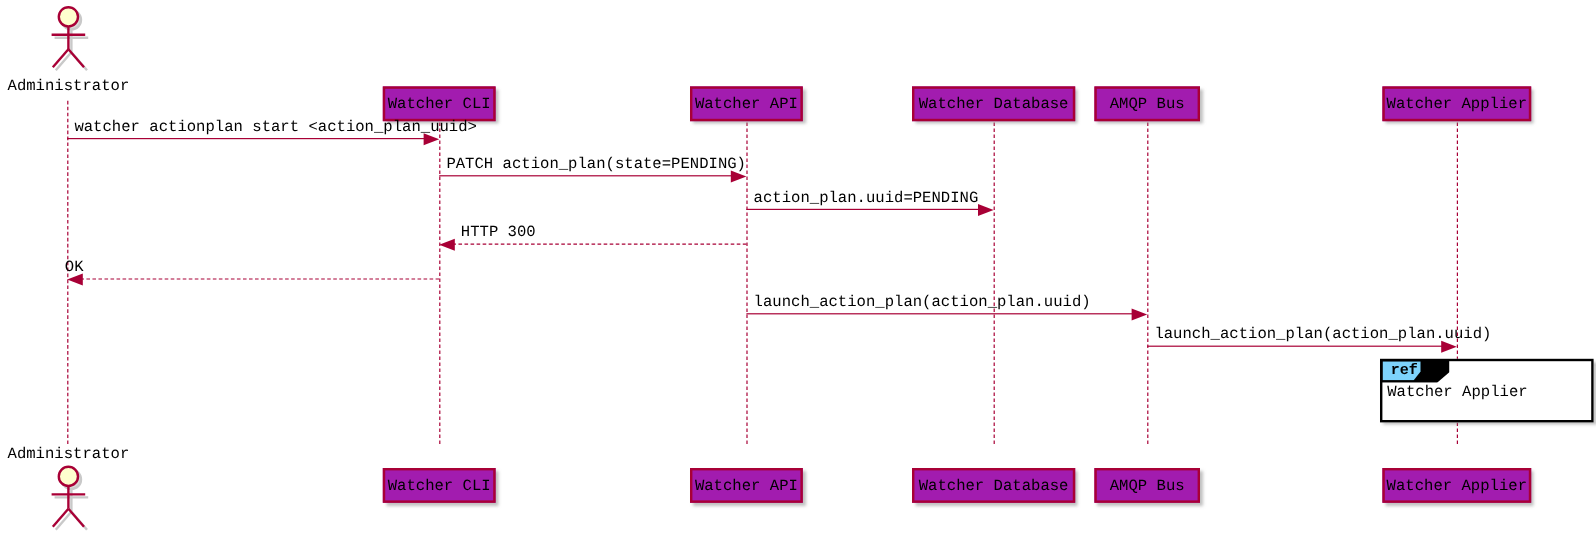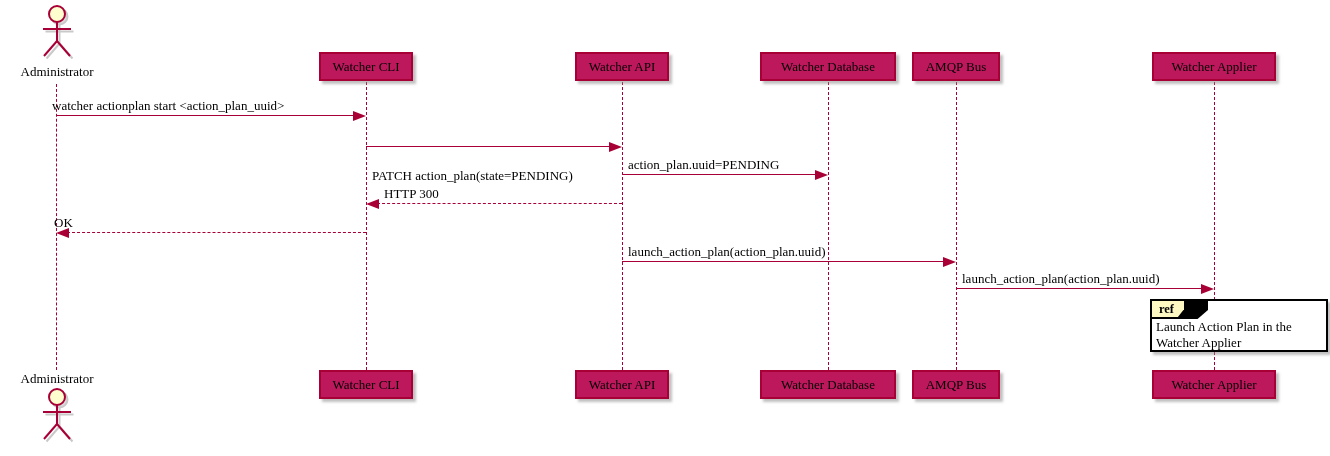--- a/index.html
+++ b/index.html
@@ -1,33 +1,33 @@
 <!DOCTYPE html>
 <html><head>
 <meta charset="utf-8">
 <style>
   * { margin:0; padding:0; box-sizing:border-box; }
   html,body { background:#ffffff; }
   #canvas {
     position:relative;
     width:1330px; height:456px;
     background:#ffffff;
-    font-family:Liberation Serif, serif;
+    font-family:Liberation Mono, monospace;
     font-size:13px;
     color:#000;
     overflow:hidden;
   }
   .participant {
     position:absolute;
     height:29px;
-    background:#be185d;
+    background:#a21caf;
     border:2px solid #A80036;
     box-shadow:2.5px 2.5px 2.5px rgba(140,140,140,0.55);
     display:flex; align-items:center; justify-content:center;
-    font-size:13px; color:#000; white-space:nowrap;
+    font-size:13px; color:#000; white-space:nowrap;margin-top:20px;
   }
   .lifeline {
     position:absolute;
     width:0;
     border-left:1px dashed #A80036;
   }
   .actor-wrap { position:absolute; width:70px; height:60px; }
   .actor-label {
     position:absolute; width:140px; text-align:center;
     font-size:13px; white-space:nowrap;
@@ -52,21 +52,21 @@
     background:#ffffff; border:2px solid #000;
     box-shadow:2.5px 2.5px 2.5px rgba(140,140,140,0.55);
   }
   .ref-head-outer {
     position:absolute; left:-2px; top:-2px; width:58px; height:20px;
     background:#000;
     clip-path:polygon(0 0, 100% 0, 100% 55%, 82% 100%, 0 100%);
   }
   .ref-head-inner {
     position:absolute; left:0; top:0; width:32px; height:16px;
-    background:#fef9c3;
+    background:#7dd3fc;
     clip-path:polygon(0 0, 100% 0, 100% 52%, 81% 100%, 0 100%);
     display:flex; align-items:center;
     padding-left:7px;
     font-weight:bold; font-size:12.5px; color:#000;
   }
   .ref-body {
     position:absolute; left:4px; top:18px; line-height:16px; font-size:13px;
   }
 </style>
 </head>
@@ -111,27 +111,27 @@
       <span>Watcher Database</span>
     </div>
   <div class="participant" style="left:912px; top:52px; width:88px;">
       <span>AMQP Bus</span>
     </div>
   <div class="participant" style="left:1152px; top:52px; width:124px;">
       <span>Watcher Applier</span>
     </div>
 
   <div>
-    <div class="msg-label" style="left:52px; top:98px;">watcher actionplan start &lt;action_plan_uuid&gt;</div>
+    <div class="msg-label" style="left:62px; top:98px;">watcher actionplan start &lt;action_plan_uuid&gt;</div>
     <div class="msg-line" style="left:56px; top:115px; width:300px;"></div>
     <div class="arrow-right" style="left:353px; top:111px;"></div>
   </div>
 
   <div>
-    <div class="msg-label" style="left:372px; top:129px;margin-top:39px;">PATCH action_plan(state=PENDING)</div>
+    <div class="msg-label" style="left:372px; top:129px;">PATCH action_plan(state=PENDING)</div>
     <div class="msg-line" style="left:366px; top:146px; width:246px;"></div>
     <div class="arrow-right" style="left:609px; top:142px;"></div>
   </div>
 
   <div>
     <div class="msg-label" style="left:628px; top:157px;">action_plan.uuid=PENDING</div>
     <div class="msg-line" style="left:622px; top:174px; width:196px;"></div>
     <div class="arrow-right" style="left:815px; top:170px;"></div>
   </div>
 
@@ -156,21 +156,20 @@
   <div>
     <div class="msg-label" style="left:962px; top:271px;">launch_action_plan(action_plan.uuid)</div>
     <div class="msg-line" style="left:956px; top:288px; width:248px;"></div>
     <div class="arrow-right" style="left:1201px; top:284px;"></div>
   </div>
 
   <div id="ref-box">
     <div class="ref-head-outer"></div>
     <div class="ref-head-inner">ref</div>
     <div class="ref-body">
-      <div>Launch Action Plan in the</div>
       <div>Watcher Applier</div>
     </div>
   </div>
 
   <div class="participant" style="left:319px; top:370px; width:94px;">
       <span>Watcher CLI</span>
     </div>
   <div class="participant" style="left:575px; top:370px; width:94px;">
       <span>Watcher API</span>
     </div>

